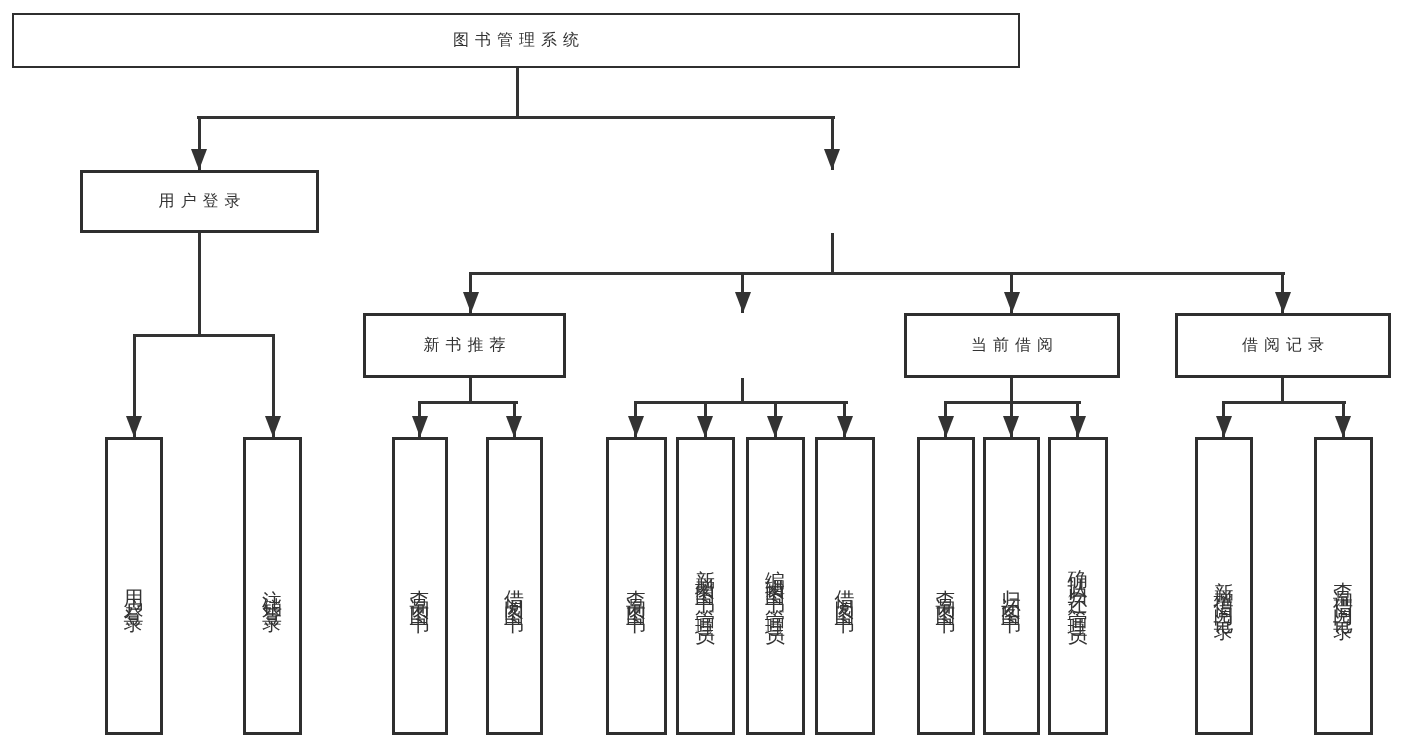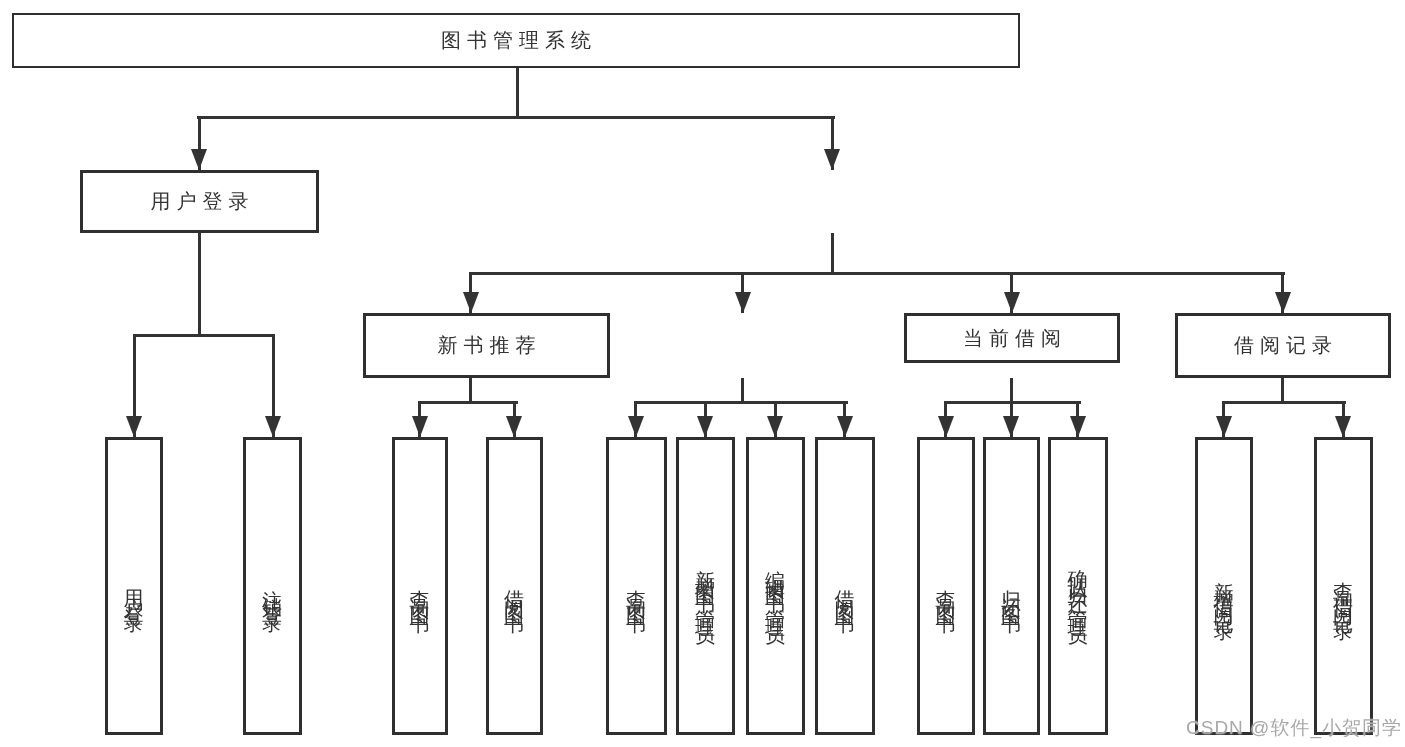--- a/index.html
+++ b/index.html
@@ -3,21 +3,21 @@
 <meta charset="utf-8">
 <style>
   html,body{margin:0;padding:0;background:#ffffff;}
   body{font-family:"Liberation Sans","DejaVu Sans",sans-serif;}
   .stage{position:relative;width:1405px;height:747px;background:#ffffff;overflow:hidden;}
 
   
   .box{position:absolute;box-sizing:border-box;background:#ffffff;border:3px solid #2f2f2f;
        display:flex;align-items:center;justify-content:center;color:#333333;}
   .box.l1{border-width:2px;}
-  .hlabel{font-size:20px;letter-spacing:6px;padding-left:6px;white-space:nowrap;}
+  .hlabel{font-size:16px;letter-spacing:6px;padding-left:6px;white-space:nowrap;}
   .vbox{top:437px;height:298px;}
   .vtext{writing-mode:vertical-rl;text-orientation:mixed;font-size:20px;line-height:1;
          letter-spacing:8px;padding-top:8px;white-space:nowrap;}
 
   
   .ln{position:absolute;background:#333333;}
   .ln-h{height:3px;}
   .ln-v{width:3px;}
   .arrow{position:absolute;width:0;height:0;border-left:8px solid transparent;
          border-right:8px solid transparent;border-top:21px solid #333333;}
@@ -32,24 +32,24 @@
 <div class="stage">
 
   <div class="box l1" style="left:12px;top:13px;width:1008px;height:55px">
     <span class="hlabel">图书管理系统</span>
   </div>
 
   <div class="box" style="left:80px;top:170px;width:239px;height:63px">
     <span class="hlabel">用户登录</span>
   </div>
 
-  <div class="box" style="left:363px;top:313px;width:247px;height:65px">
+  <div class="box" style="left:363px;top:313px;width:203px;height:65px">
     <span class="hlabel">新书推荐</span>
   </div>
-  <div class="box" style="left:904px;top:313px;width:216px;height:50px">
+  <div class="box" style="left:904px;top:313px;width:216px;height:65px">
     <span class="hlabel">当前借阅</span>
   </div>
   <div class="box" style="left:1175px;top:313px;width:216px;height:65px">
     <span class="hlabel">借阅记录</span>
   </div>
 
   <div class="box vbox" style="left:105px;width:58px">
     <span class="vtext">用户登录</span>
   </div>
   <div class="box vbox" style="left:243px;width:59px">
@@ -148,15 +148,14 @@
     <div class="arrow" style="left:1070px;top:416px"></div>
 
     <div class="ln ln-v" style="left:1281px;top:378px;height:26px"></div>
     <div class="ln ln-h" style="left:1222px;top:401px;width:124px"></div>
     <div class="ln ln-v" style="left:1222px;top:401px;height:36px"></div>
     <div class="ln ln-v" style="left:1342px;top:401px;height:36px"></div>
     <div class="arrow" style="left:1216px;top:416px"></div>
     <div class="arrow" style="left:1335px;top:416px"></div>
   </div>
 
-  <div class="watermark">CSDN @软件_小贺同学</div>
 
 </div>
 
 </body></html>

